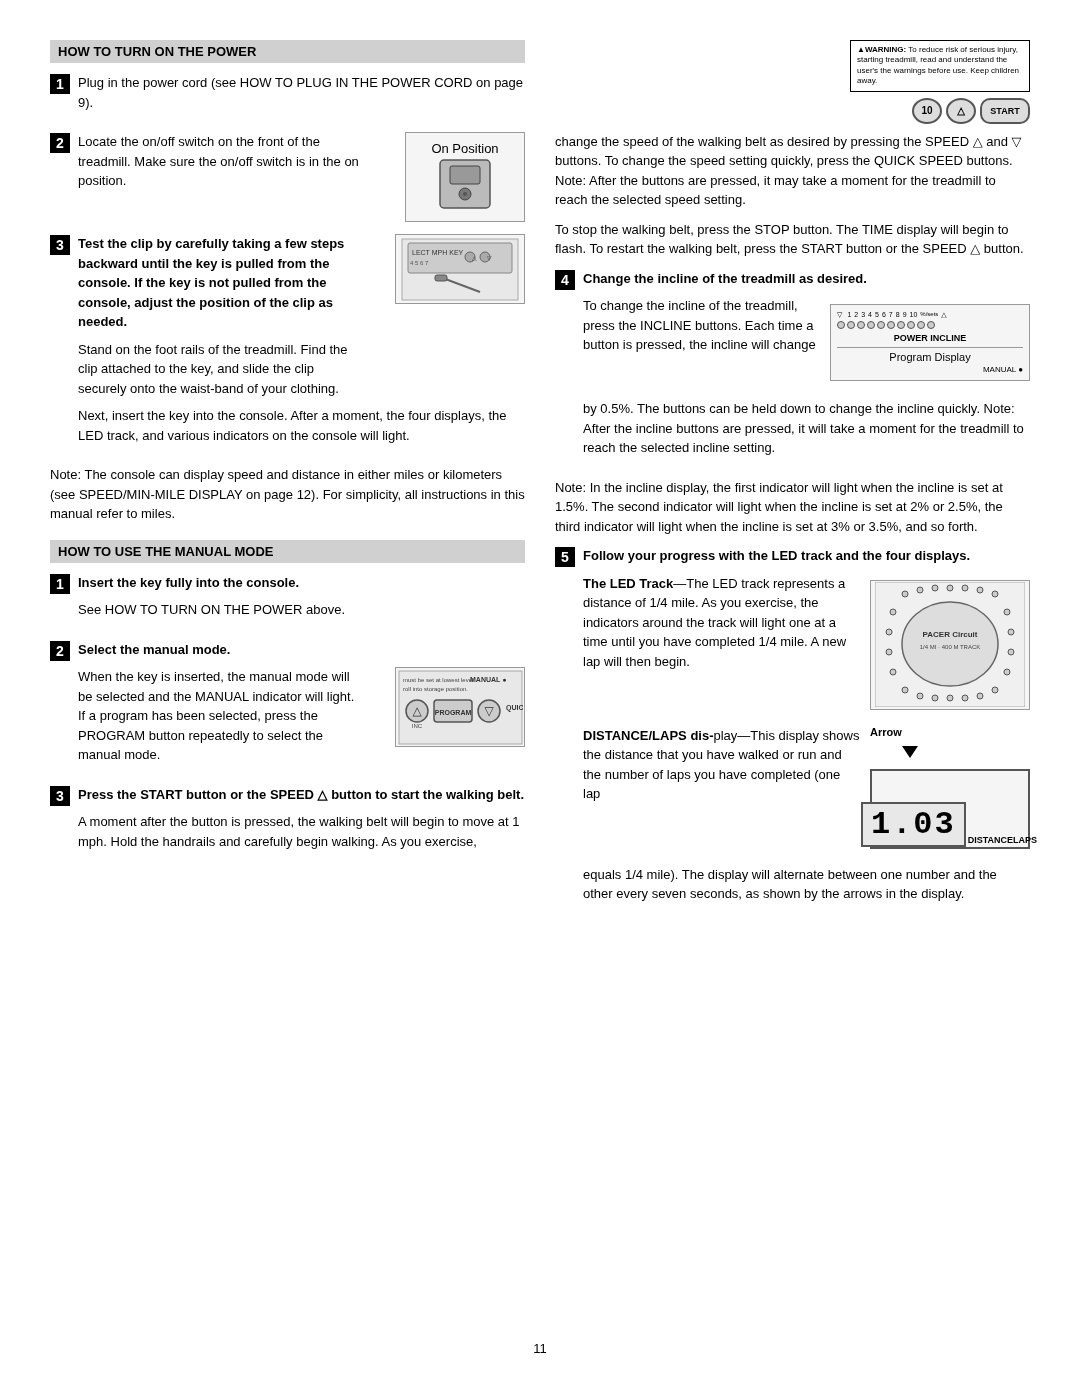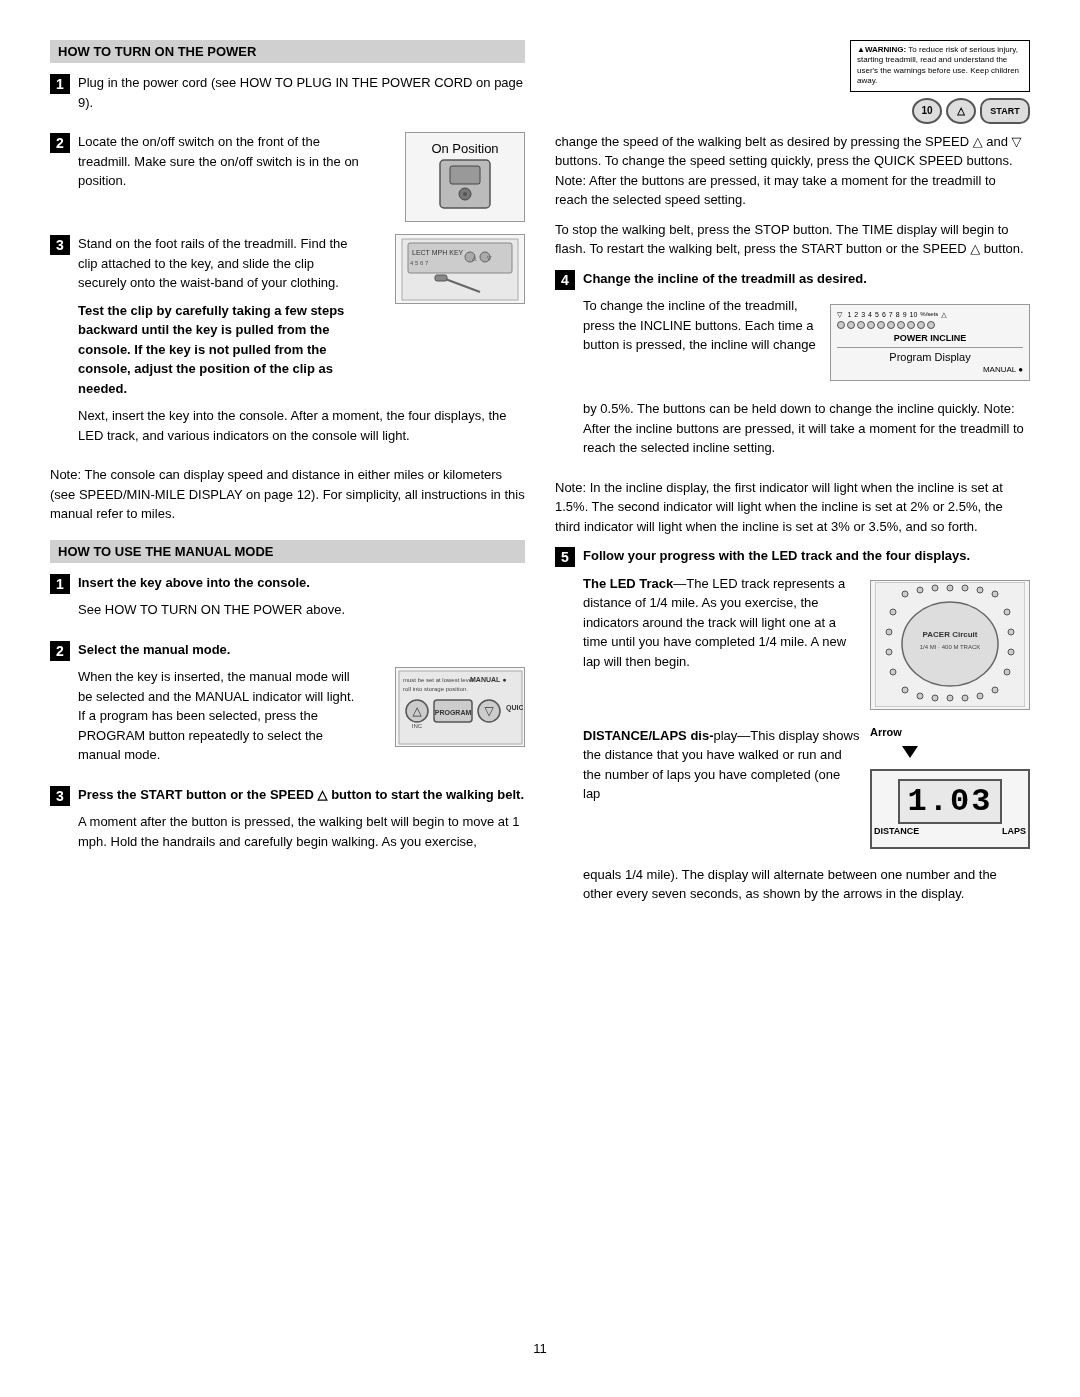--- a/index.html
+++ b/index.html
@@ -202,22 +202,22 @@
       position: relative;
     }
 
     
     .distance-display-box {
       width: 160px;
       height: 80px;
       border: 2px solid #555;
       background: #f5f5f5;
       display: flex;
-      flex-direction: column;
-      align-items: center;
+      flex-direction: row;
+      align-items: flex-end;
       justify-content: center;
       margin: 6px 0;
       position: relative;
     }
     .distance-number {
       font-size: 32px;
       font-weight: bold;
       font-family: 'Courier New', monospace;
       border: 2px solid #555;
       padding: 2px 8px;
@@ -319,22 +319,22 @@
           </div>
         </div>
       </div>
     </div>
 
     <div class="step-block">
       <div class="step-number">3</div>
       <div class="step-content">
         <div class="step-content-inner">
           <div style="flex:1;">
+            <p><span class="bold">Test the clip by carefully taking a few steps backward until the key is pulled from the console. If the key is not pulled from the console, adjust the position of the clip as needed.</span></p>
             <p>Stand on the foot rails of the treadmill. Find the clip attached to the key, and slide the clip securely onto the waist-band of your clothing.</p>
-            <p><span class="bold">Test the clip by carefully taking a few steps backward until the key is pulled from the console. If the key is not pulled from the console, adjust the position of the clip as needed.</span></p>
           </div>
 
           <div class="key-diagram">
             <svg width="120" height="65" viewBox="0 0 120 65">
               <rect x="2" y="2" width="116" height="61" fill="#e8e8e8" stroke="#aaa" stroke-width="1"></rect>
 
               <rect x="8" y="6" width="104" height="30" rx="2" fill="#ccc" stroke="#888" stroke-width="1"></rect>
               <text x="12" y="18" font-size="7" fill="#333">LECT MPH KEY</text>
               <circle cx="70" cy="20" r="5" fill="#aaa" stroke="#666" stroke-width="1"></circle>
               <circle cx="85" cy="20" r="5" fill="#aaa" stroke="#666" stroke-width="1"></circle>
@@ -354,21 +354,21 @@
 
     <p style="margin-bottom: 16px; line-height: 1.5;">Note: The console can display speed and distance in either miles or kilometers (see SPEED/MIN-MILE DISPLAY on page 12). For simplicity, all instructions in this manual refer to miles.</p>
 
     <div class="section-header">
       <span>HOW TO USE THE MANUAL MODE</span>
     </div>
 
     <div class="step-block">
       <div class="step-number">1</div>
       <div class="step-content">
-        <p><span class="bold">Insert the key above into the console.</span></p>
+        <p><span class="bold">Insert the key fully into the console.</span></p>
         <p>See HOW TO TURN ON THE POWER above.</p>
       </div>
     </div>
 
     <div class="step-block">
       <div class="step-number">2</div>
       <div class="step-content">
         <p><span class="bold">Select the manual mode.</span></p>
         <div class="step-content-inner">
           <p style="flex:1;">When the key is inserted, the manual mode will be selected and the MANUAL indicator will light. If a program has been selected, press the PROGRAM button repeatedly to select the manual mode.</p>

